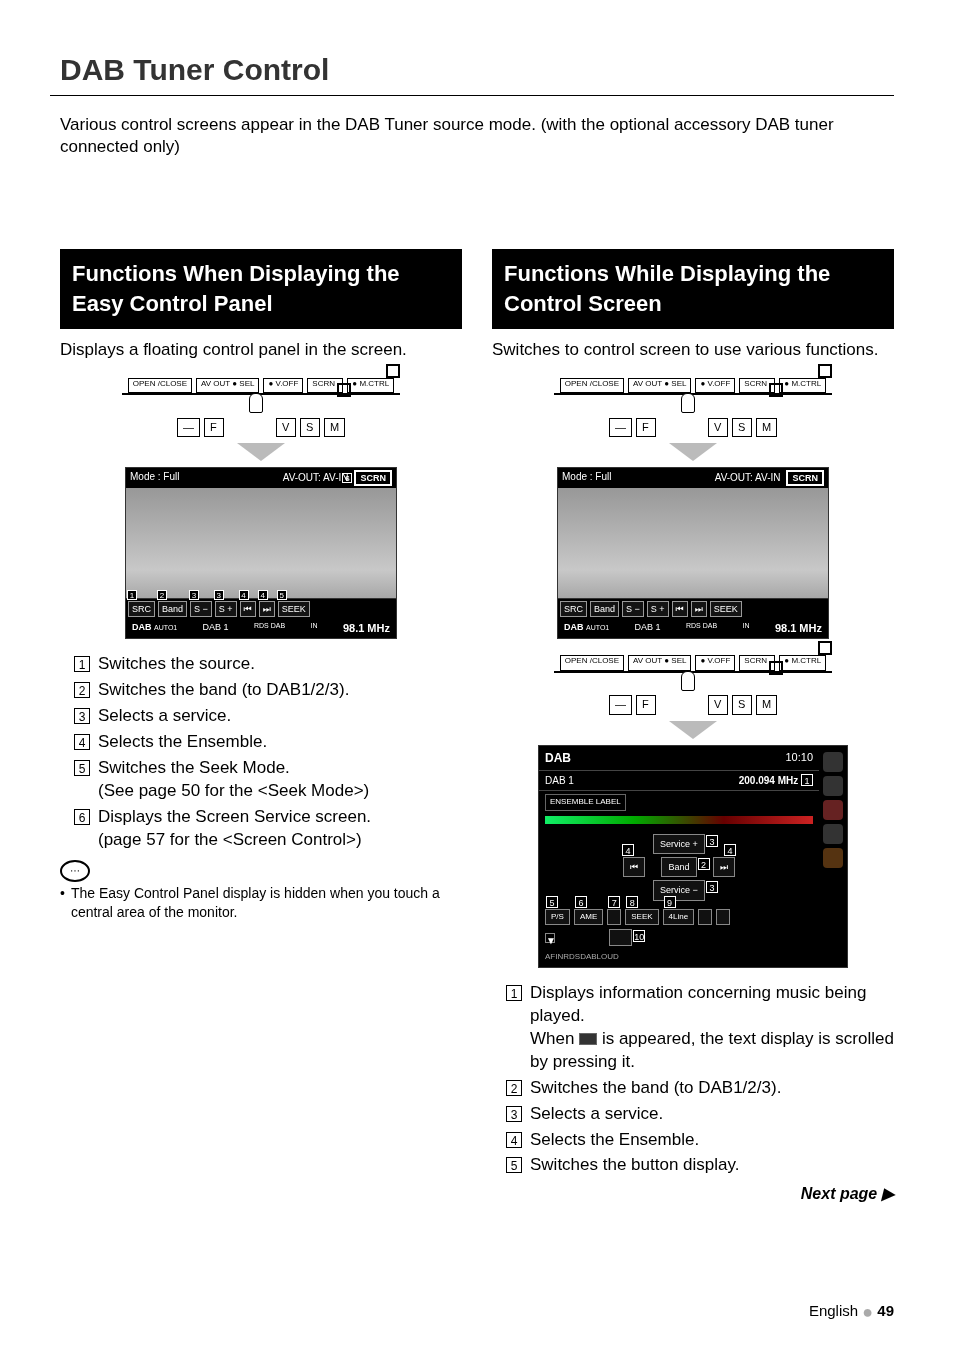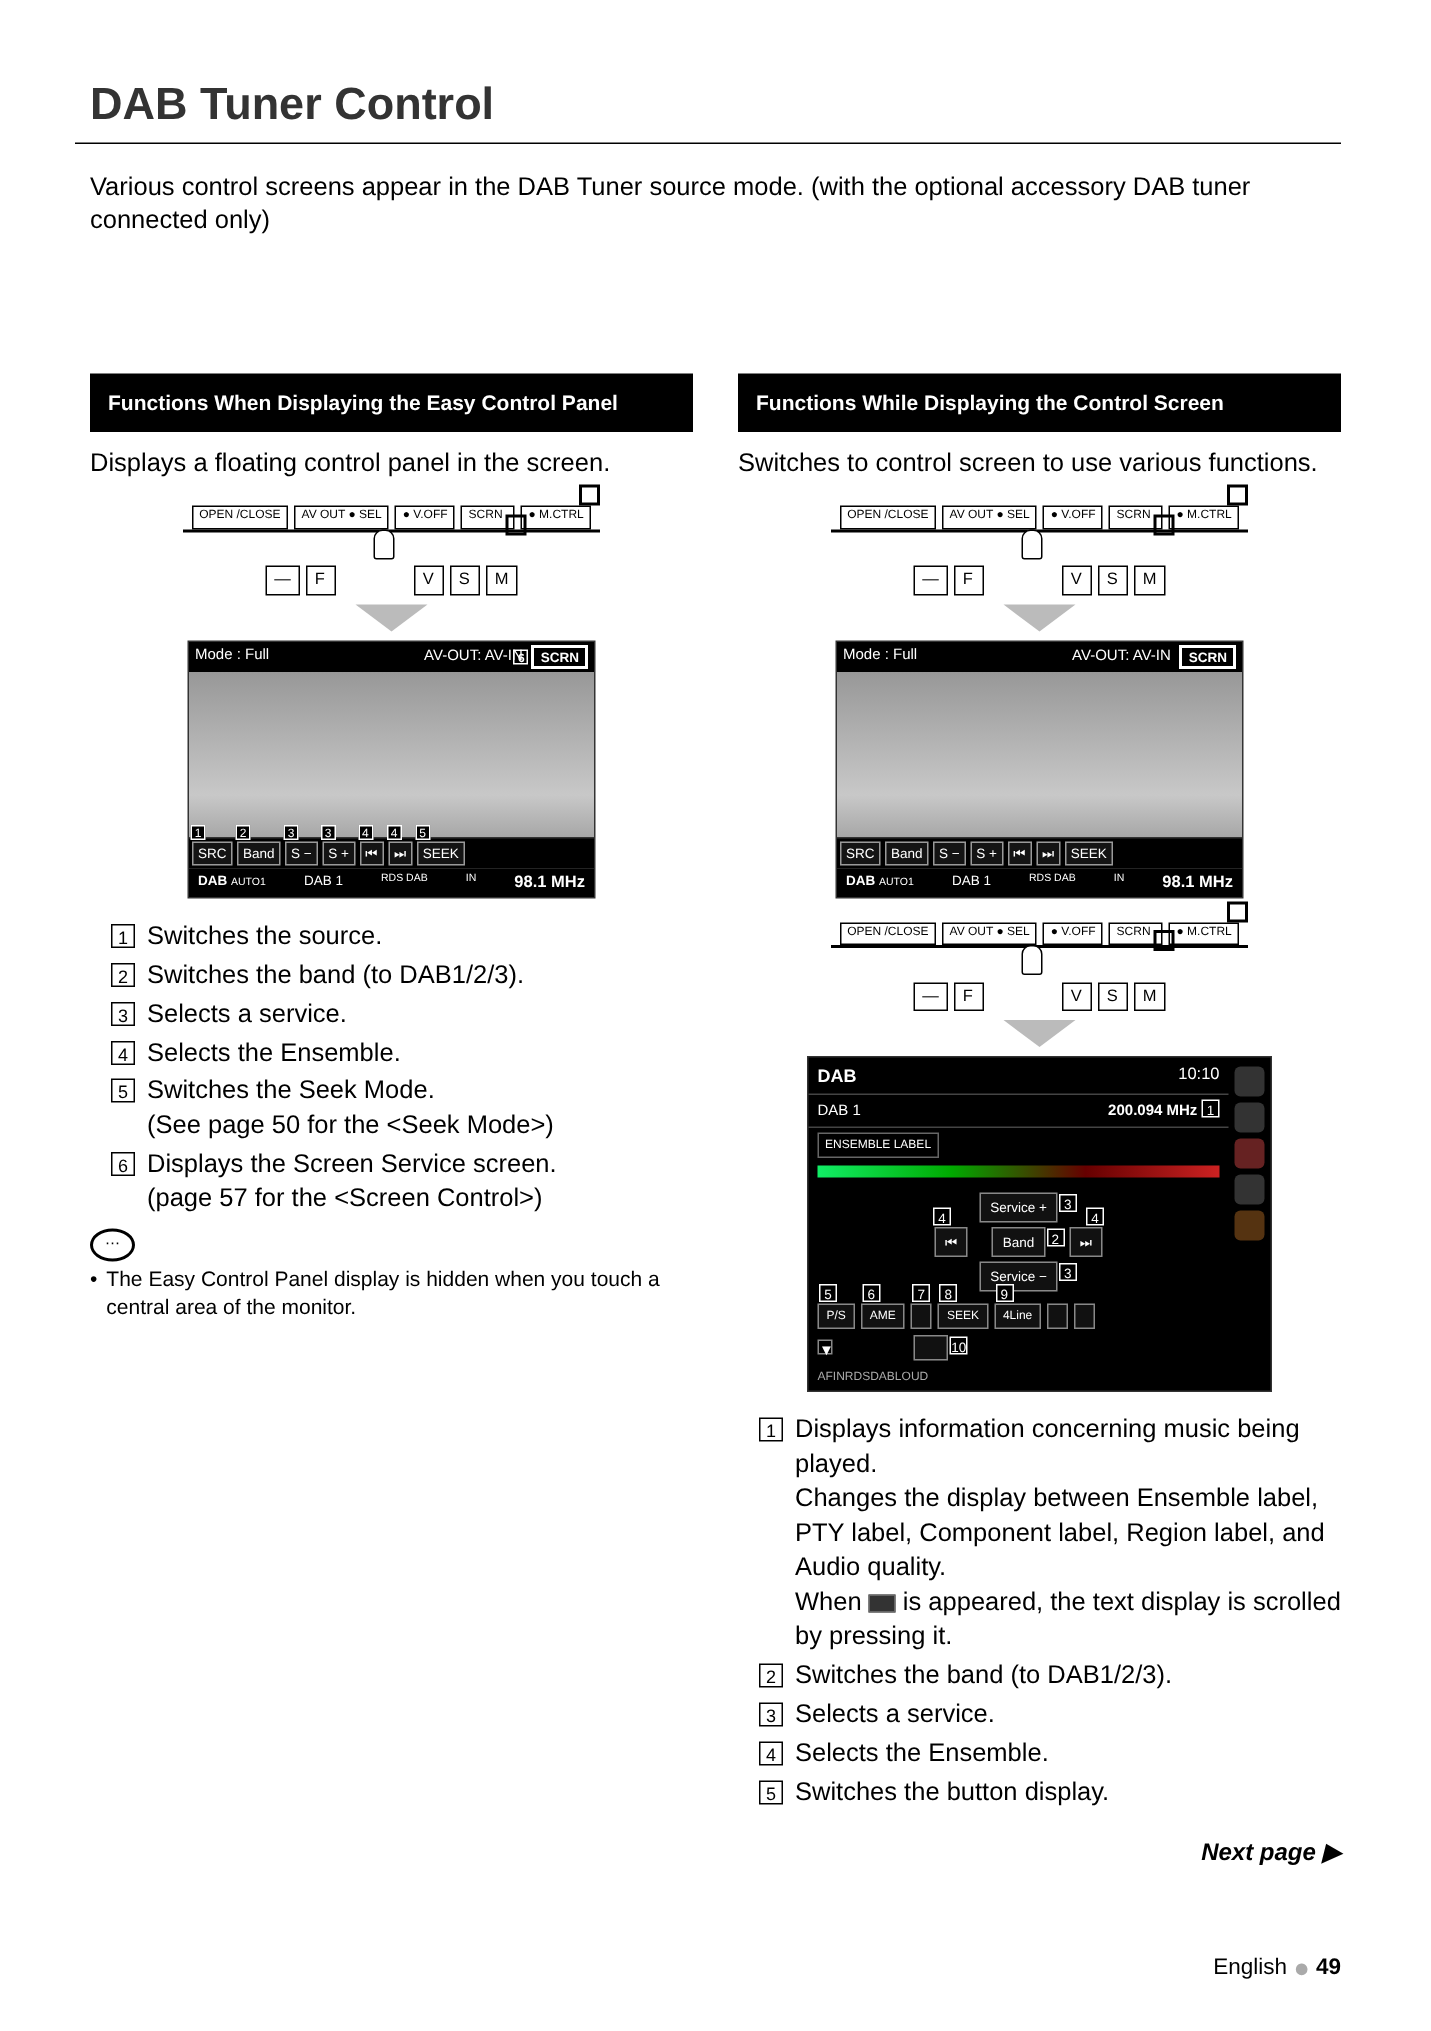--- a/index.html
+++ b/index.html
@@ -22,21 +22,21 @@
     padding-bottom: 4px;
     margin-bottom: 18px;
     margin-left: -10px;
     padding-left: 10px;
   }
   .intro { font-size: 17px; margin-bottom: 90px; max-width: 820px; }
   .columns { display: flex; gap: 30px; }
   .col { flex: 1 1 50%; }
   .section-heading {
     background: #000; color: #fff;
-    font-weight: 700; font-size: 14px;
+    font-weight: 700; font-size: 22px;
     padding: 10px 12px; margin-bottom: 10px;
   }
   .section-desc { font-size: 17px; margin-bottom: 14px; }
 
   
   .btnbar-wrap { display:flex; justify-content:center; margin:8px 0 4px; }
   .btnbar {
     display:flex; align-items:flex-end; gap:4px;
     border-bottom:2px solid #000; padding:2px 6px 0 6px;
     position:relative;
@@ -154,21 +154,21 @@
   .ctrl-stack { display:flex; flex-direction:column; gap:3px; align-items:center; }
   .ctrl-side { display:flex; flex-direction:column; gap:4px; padding:0 2px; }
   .side-icon { width:20px;height:20px; background:#333; border-radius:4px; }
   .ctrl-bot { display:flex; gap:4px; padding:4px 6px; align-items:center; }
   .ctrl-bot .bb { border:1px solid #888; padding:2px 5px; font-size:8px; background:#111; position:relative;}
   .ctrl-foot { display:flex; justify-content:flex-start; font-size:8px; padding:2px 6px 4px; color:#aaa;}
   .inline-icon {
     display:inline-block;width:18px;height:12px;background:#333;vertical-align:middle;
     border:1px solid #666;
   }
-  .next-page { text-align:right; font-weight:700; font-style:italic; margin-top:18px; font-size:16px;}
+  .next-page { text-align:right; font-weight:700; font-style:italic; margin-top:6px; font-size:16px;}
   .footer { position:absolute; bottom:30px; right:60px; font-size:15px; }
   .footer .dot { color:#aaa; font-size:18px; vertical-align:middle; }
   .footer .pg { font-weight:700; }
 </style>
 </head>
 <body>
 
 <h1 class="page-title">DAB Tuner Control</h1>
 <p class="intro">Various control screens appear in the DAB Tuner source mode. (with the optional accessory DAB tuner connected only)</p>
 
@@ -382,21 +382,20 @@
           <div class="side-icon"></div>
           <div class="side-icon" style="background:#622;"></div>
           <div class="side-icon"></div>
           <div class="side-icon" style="background:#531;"></div>
         </div>
       </div>
     </div>
 
     <ul class="nlist">
       <li><span class="num">1</span><span>Displays information concerning music being played.</span>
-        <div class="sub">Changes the display between Ensemble label, PTY label, Component label, Region label, and Audio quality.</div>
         <div class="sub">
           <span>When</span>
           <span class="inline-icon"></span>
           <span>is appeared, the text display is scrolled by pressing it.</span>
         </div>
       </li>
       <li><span class="num">2</span><span>Switches the band (to DAB1/2/3).</span></li>
       <li><span class="num">3</span><span>Selects a service.</span></li>
       <li><span class="num">4</span><span>Selects the Ensemble.</span></li>
       <li><span class="num">5</span><span>Switches the button display.</span></li>

